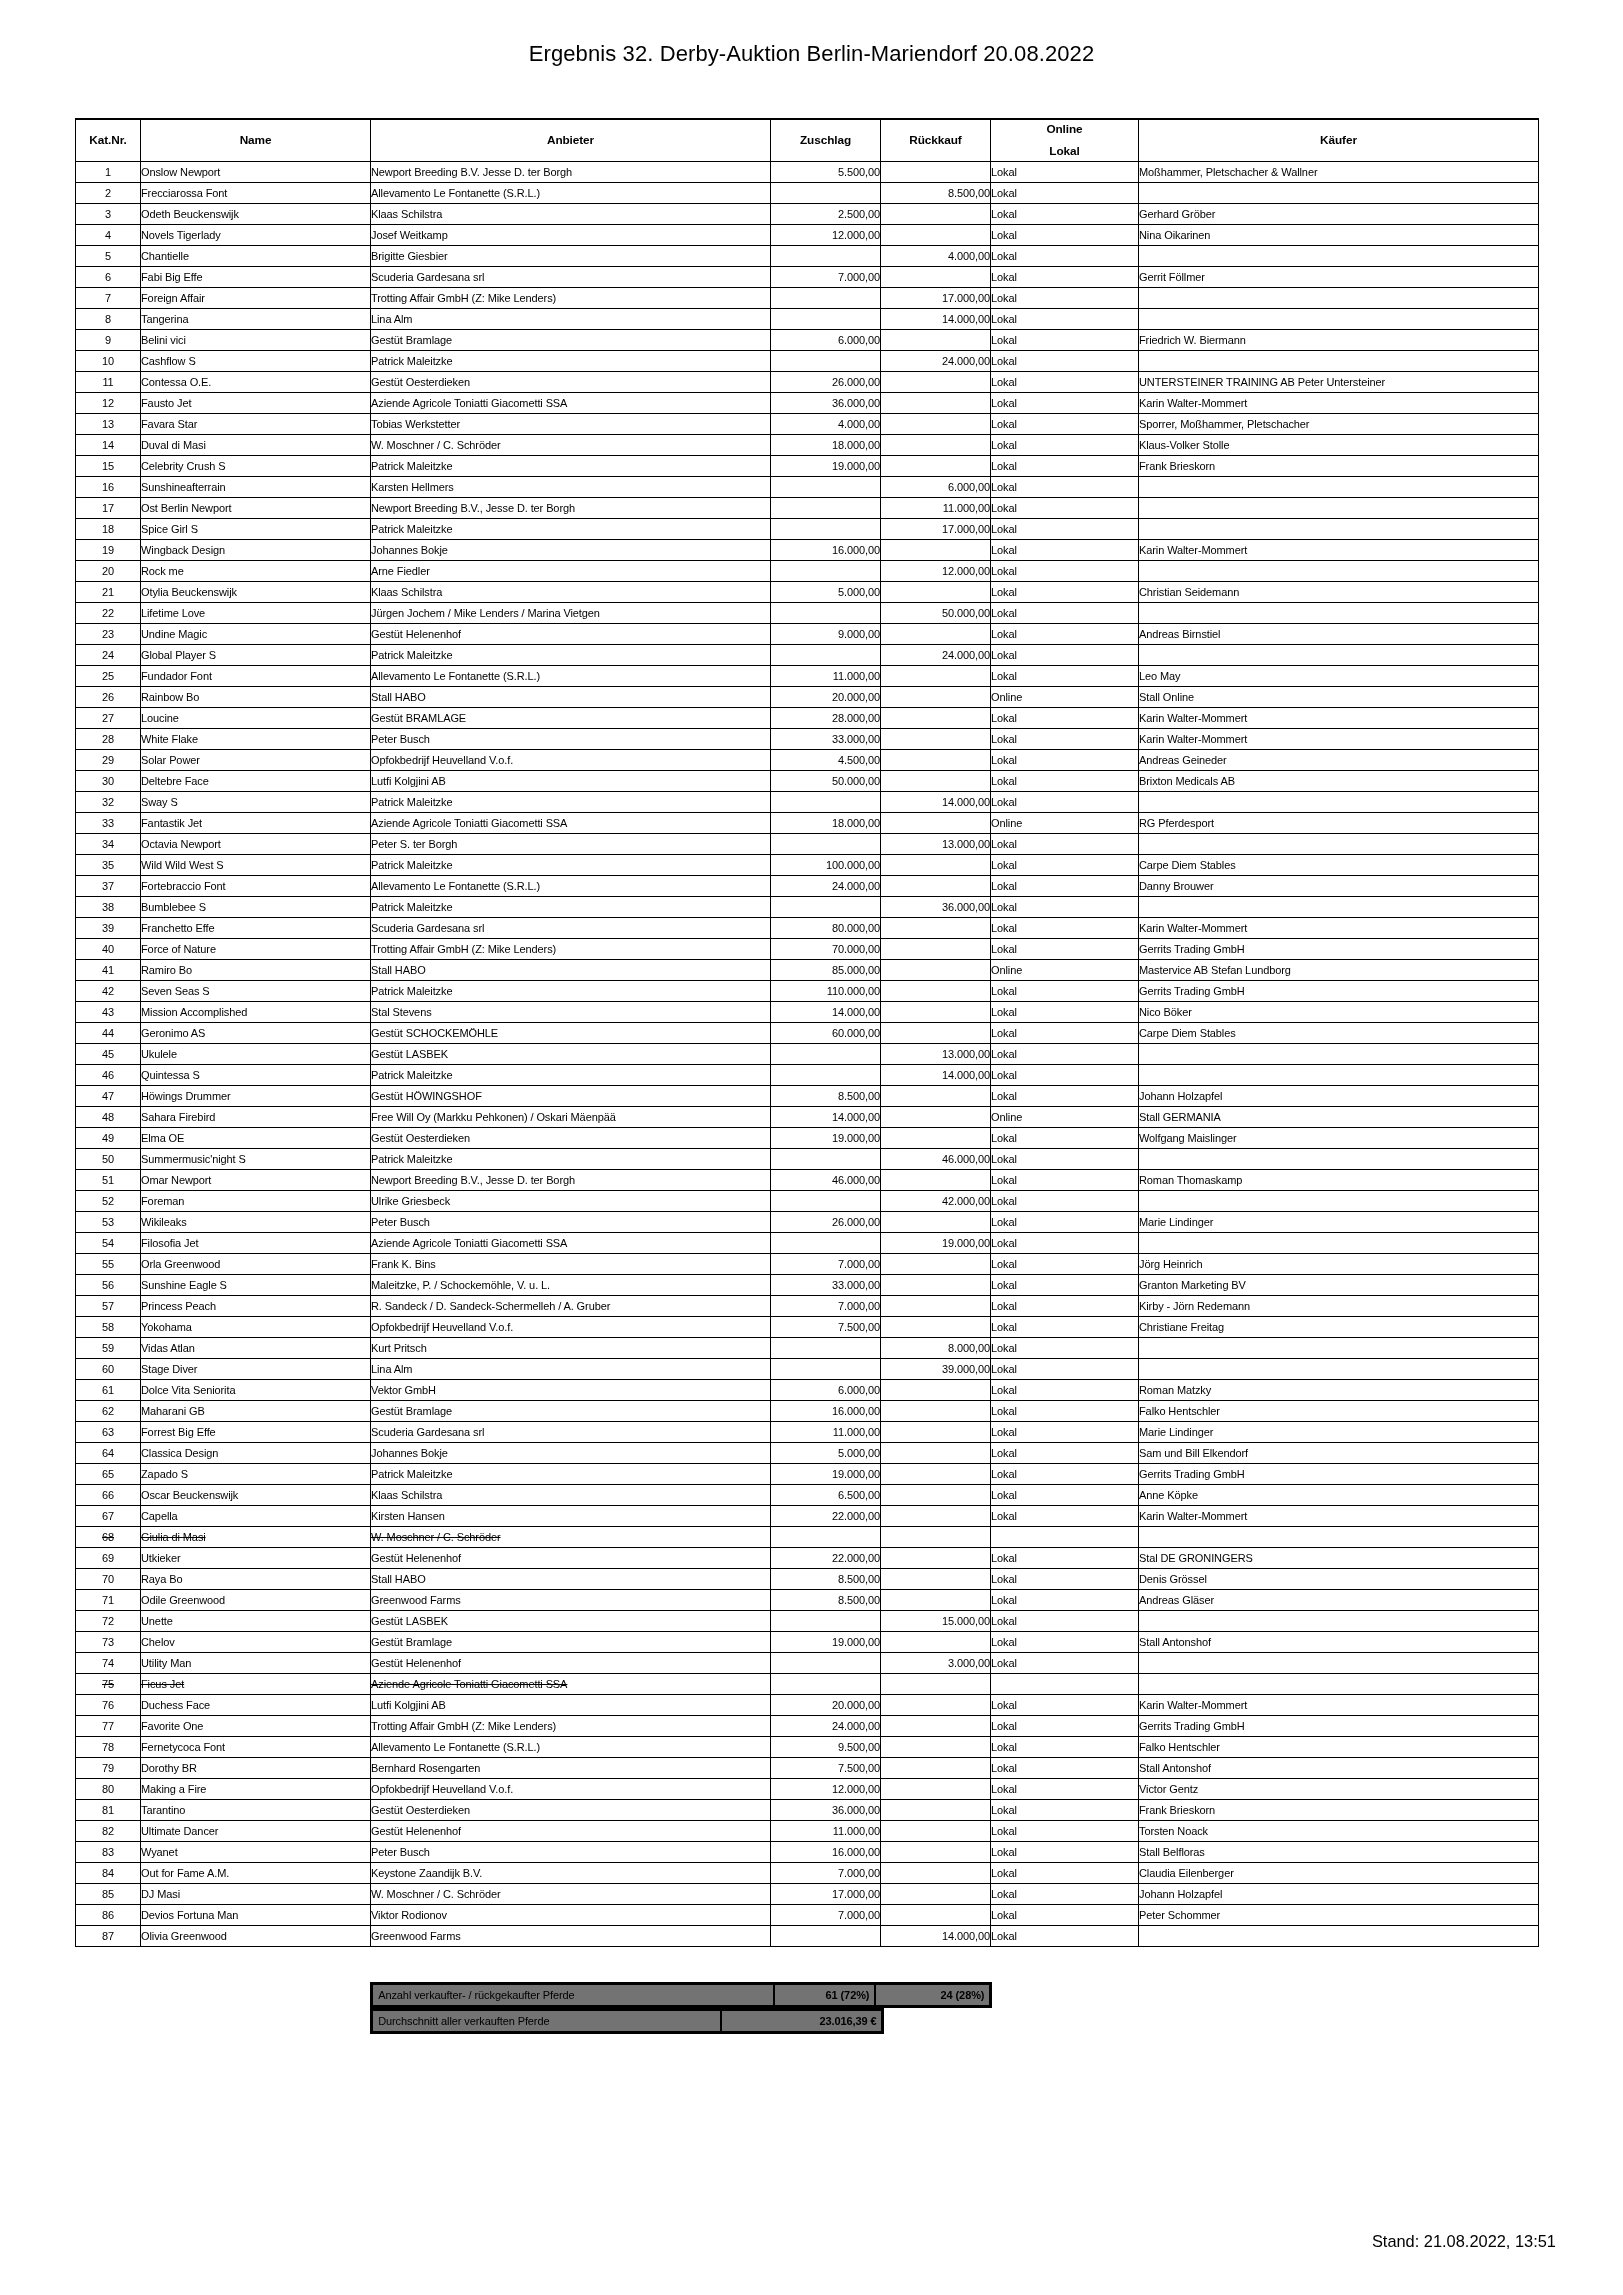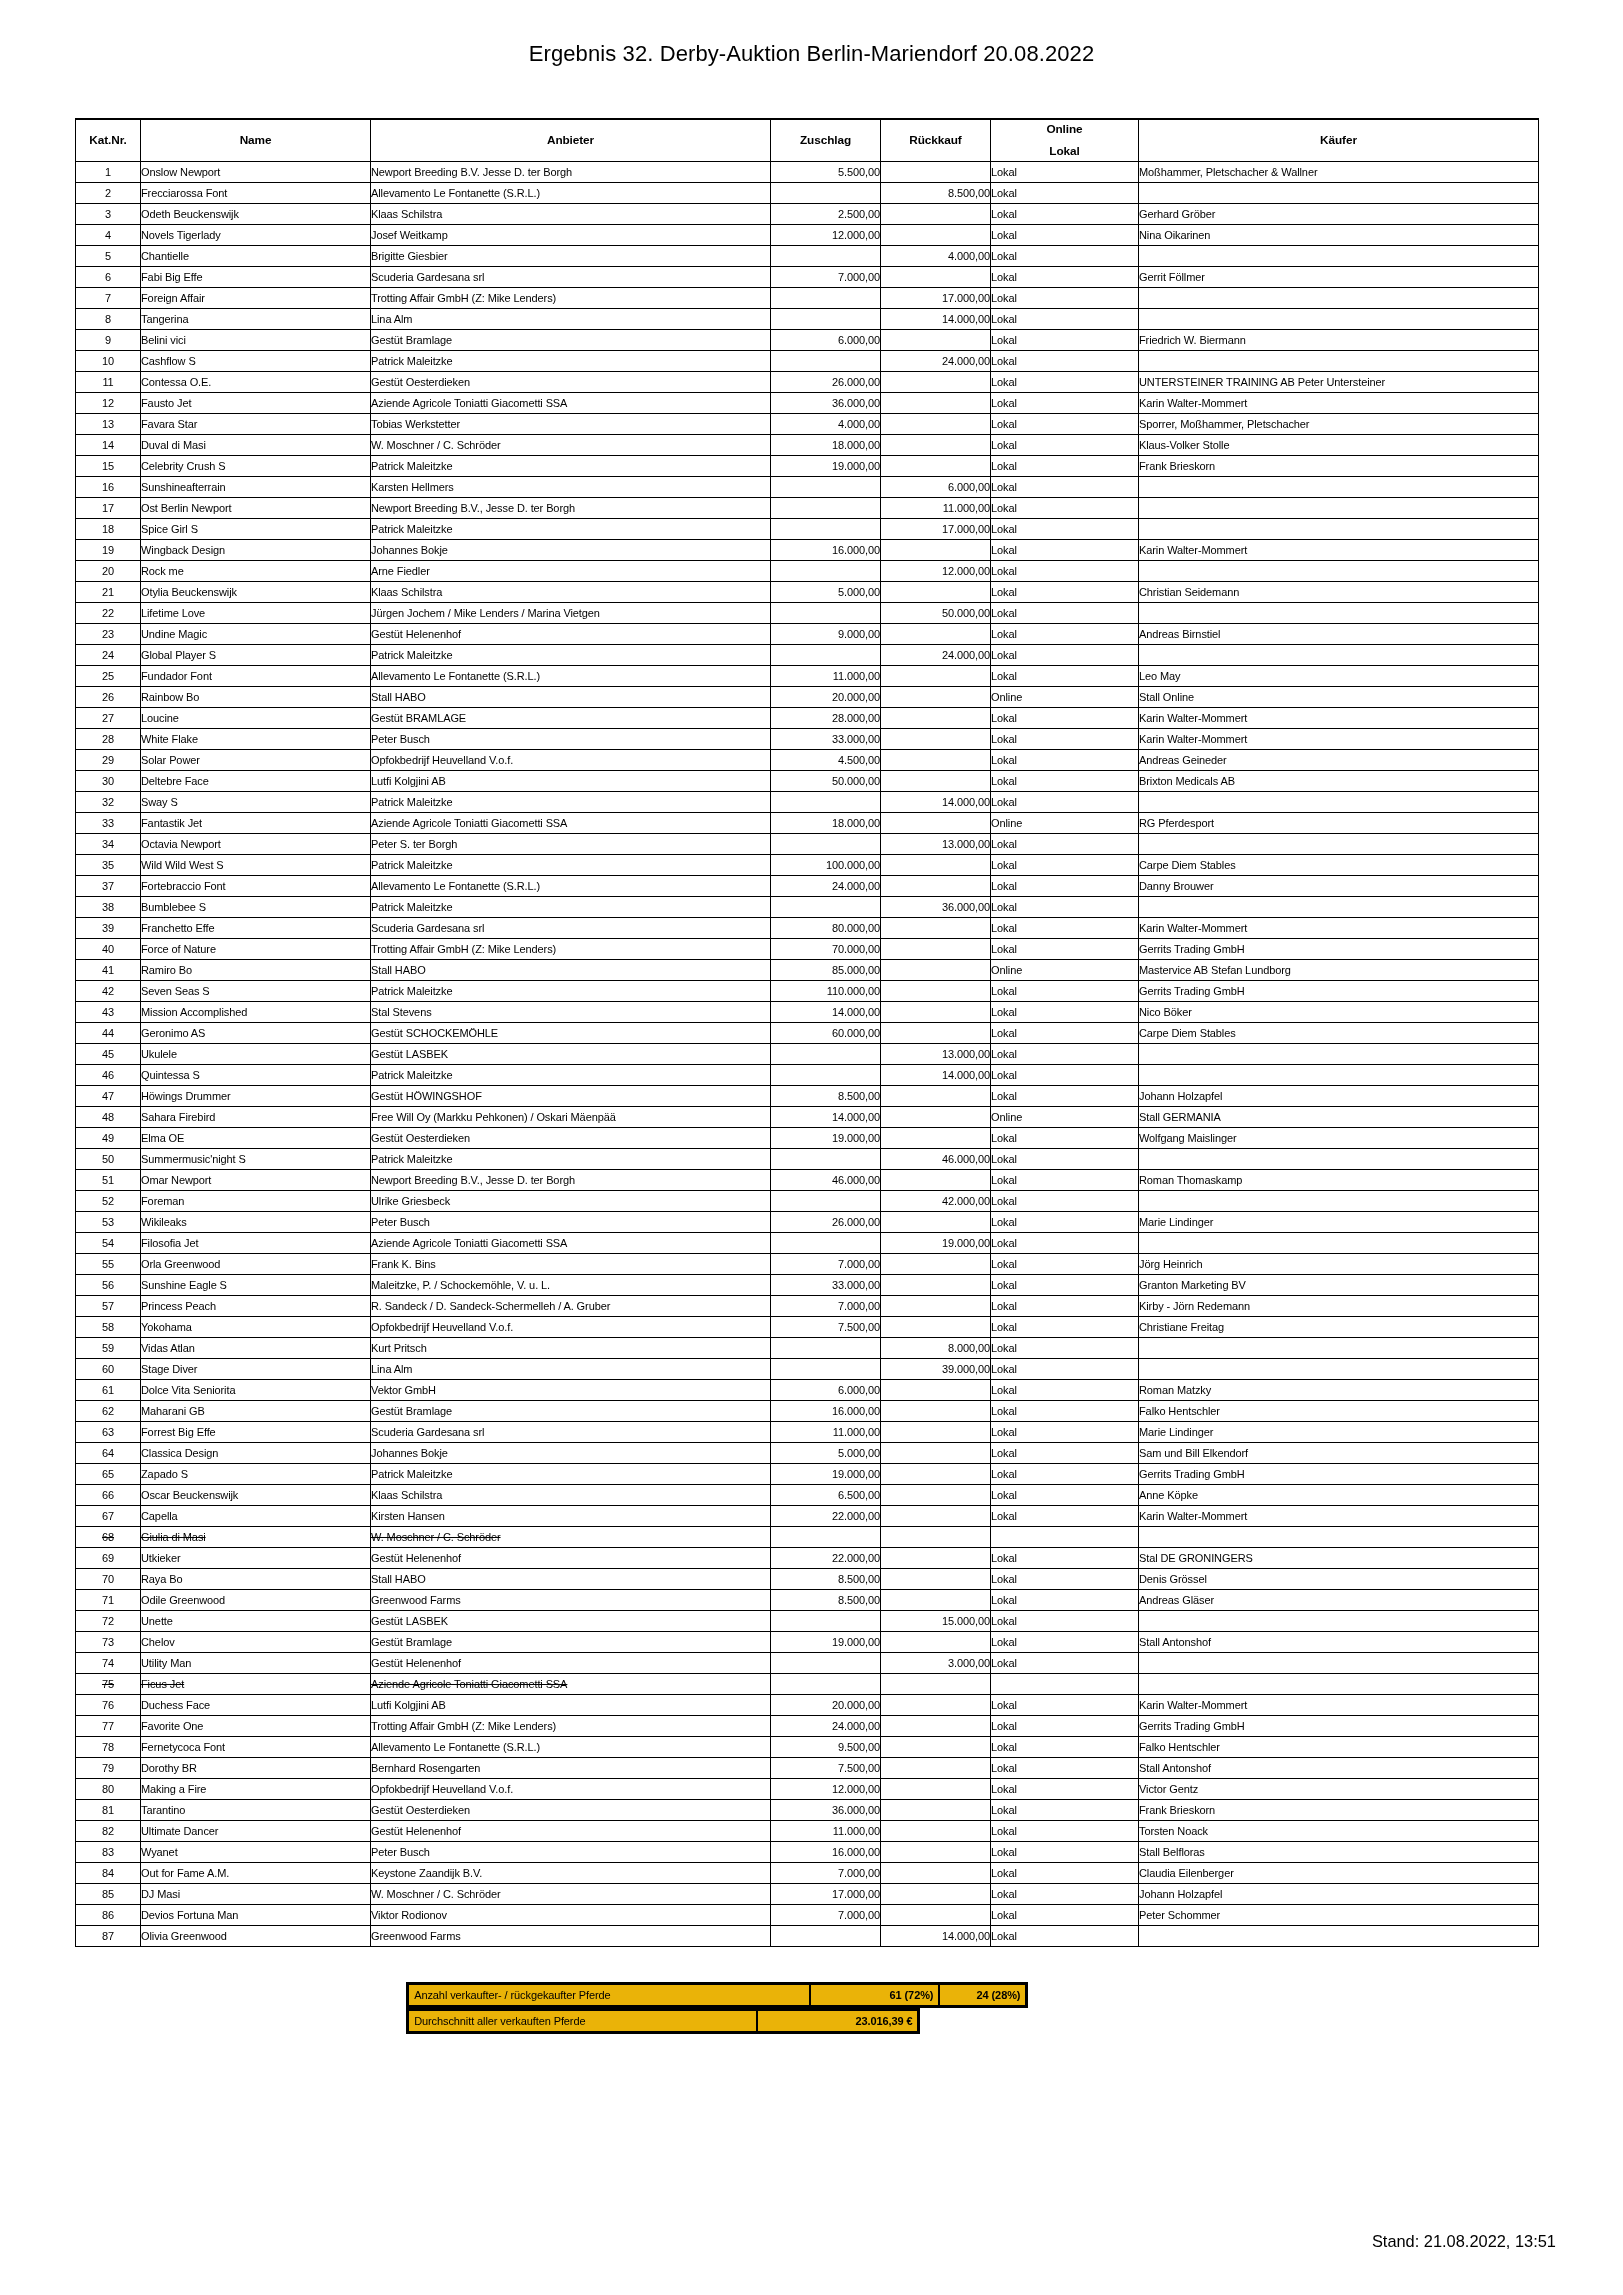--- a/index.html
+++ b/index.html
@@ -26,22 +26,22 @@
     border-top:2.6px solid #000; font-weight:bold; font-size:11.8px;
     height:42px; text-align:center;
   }
   .auction-table tbody td { height:21px; }
   .c-kat   { text-align:center; }
   .c-text  { text-align:left; padding-left:5.2px; }
   .c-num   { text-align:right; padding-right:3.3px; }
   .online-hdr { display:flex; flex-direction:column; align-items:center; justify-content:center; gap:7.9px; }
   .struck { text-decoration:line-through; }
   .sum-box {
-    position:absolute; display:flex; background:#eab308;
-    border:3.3px solid #000; box-sizing:border-box; letter-spacing:-0.1px;margin-left:36px;
+    position:absolute; display:flex; background:#737373;
+    border:3.3px solid #000; box-sizing:border-box; letter-spacing:-0.1px;
   }
   .sum-cell {
     box-sizing:border-box; height:100%; display:flex; align-items:center;
     font-size:11px; white-space:nowrap; overflow:hidden;
   }
   .sum-cell + .sum-cell { border-left:2.6px solid #000; }
   .sum-label { padding-left:5.2px; }
   .sum-num   { justify-content:flex-end; padding-right:4.6px; font-weight:bold; }
   .doc-footer {
     position:absolute; top:2232px; left:17px; width:1539px;
@@ -845,21 +845,21 @@
           <td class="c-num"></td>
           <td class="c-num">14.000,00</td>
           <td class="c-text">Lokal</td>
           <td class="c-text"></td>
         </tr>
       </tbody>
   </table>
 
   <div class="sum-box" style="left:370px; top:1982px; width:622px; height:26px;">
     <div class="sum-cell sum-label" style="width:400px">Anzahl verkaufter- / rückgekaufter Pferde</div>
-    <div class="sum-cell sum-num" style="width:129px">61 (72%)</div>
+    <div class="sum-cell sum-num" style="width:101px">61 (72%)</div>
     <div class="sum-cell sum-num" style="flex:1">24 (28%)</div>
   </div>
 
   <div class="sum-box" style="left:370px; top:2008px; width:514px; height:26px;">
     <div class="sum-cell sum-label" style="width:347px">Durchschnitt aller verkauften Pferde</div>
     <div class="sum-cell sum-num" style="flex:1">23.016,39 €</div>
   </div>
 
   <div class="doc-footer">Stand: 21.08.2022, 13:51</div>
 

